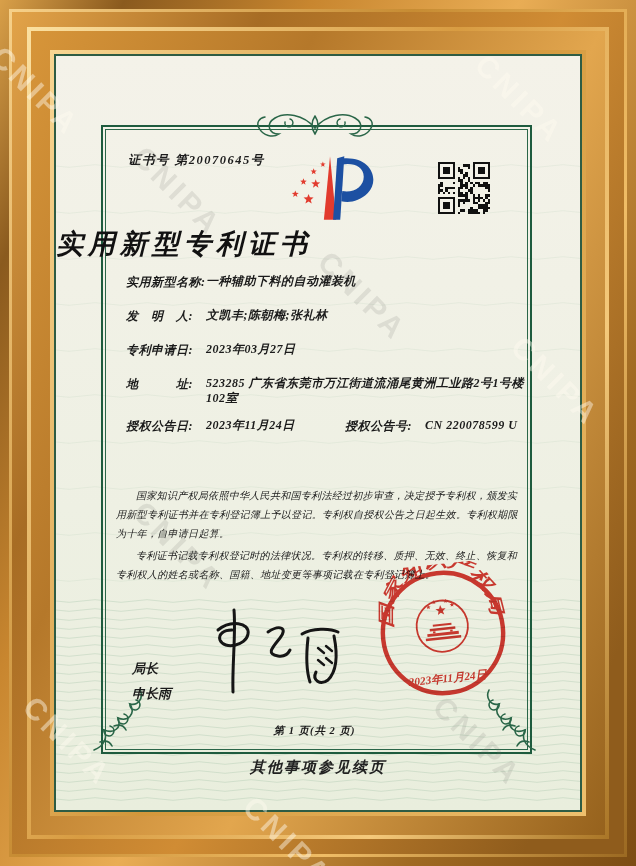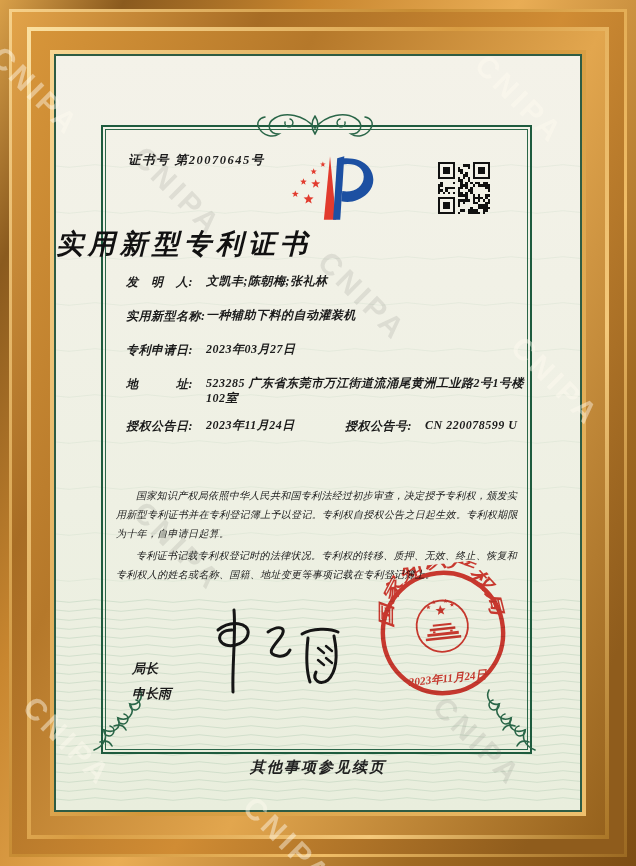--- a/index.html
+++ b/index.html
@@ -271,26 +271,26 @@
                       <rect x="33.6" y="48" width="2.4" height="2.4" fill="#111"></rect>
                       <rect x="36" y="48" width="2.4" height="2.4" fill="#111"></rect>
                       <rect x="38.4" y="48" width="2.4" height="2.4" fill="#111"></rect>
                       <rect x="43.199999999999996" y="48" width="2.4" height="2.4" fill="#111"></rect>
                     </svg>
 
       <div class="title">实用新型专利证书</div>
 
       <div class="fields">
         <div class="frow">
+          <span class="flabel">实用新型名称:</span>
+          <span class="fvalue">一种辅助下料的自动灌装机</span>
+        </div>
+        <div class="frow">
           <span class="flabel">发　明　人:</span>
           <span class="fvalue">文凯丰;陈朝梅;张礼林</span>
-        </div>
-        <div class="frow">
-          <span class="flabel">实用新型名称:</span>
-          <span class="fvalue">一种辅助下料的自动灌装机</span>
         </div>
         <div class="frow">
           <span class="flabel">专利申请日:</span>
           <span class="fvalue">2023年03月27日</span>
         </div>
         <div class="frow addr">
           <span class="flabel">地　　　址:</span>
           <span class="fvalue">523285 广东省东莞市万江街道流涌尾黄洲工业路2号1号楼102室</span>
         </div>
         <div class="frow">
@@ -342,20 +342,21 @@
             <rect x="57" y="64.5" width="26" height="2.5"></rect>
             <rect x="60" y="67.5" width="2.5" height="2"></rect>
             <rect x="77.5" y="67.5" width="2.5" height="2"></rect>
             <rect x="54" y="69.5" width="32" height="3"></rect>
             <rect x="52" y="74" width="36" height="2.5"></rect>
           </g>
         </g>
         <text x="70" y="120" text-anchor="middle" font-size="11.5" font-weight="700" fill="#d42a22">2023年11月24日</text>
       </svg>
 
+      <div class="page-note">第 1 页(共 2 页)</div>
       <div class="cont-note">其他事项参见续页</div>
     </div>
 
    </div>
               </div>
             </div>
           </div>
         </div>
       </div>
   </div>

